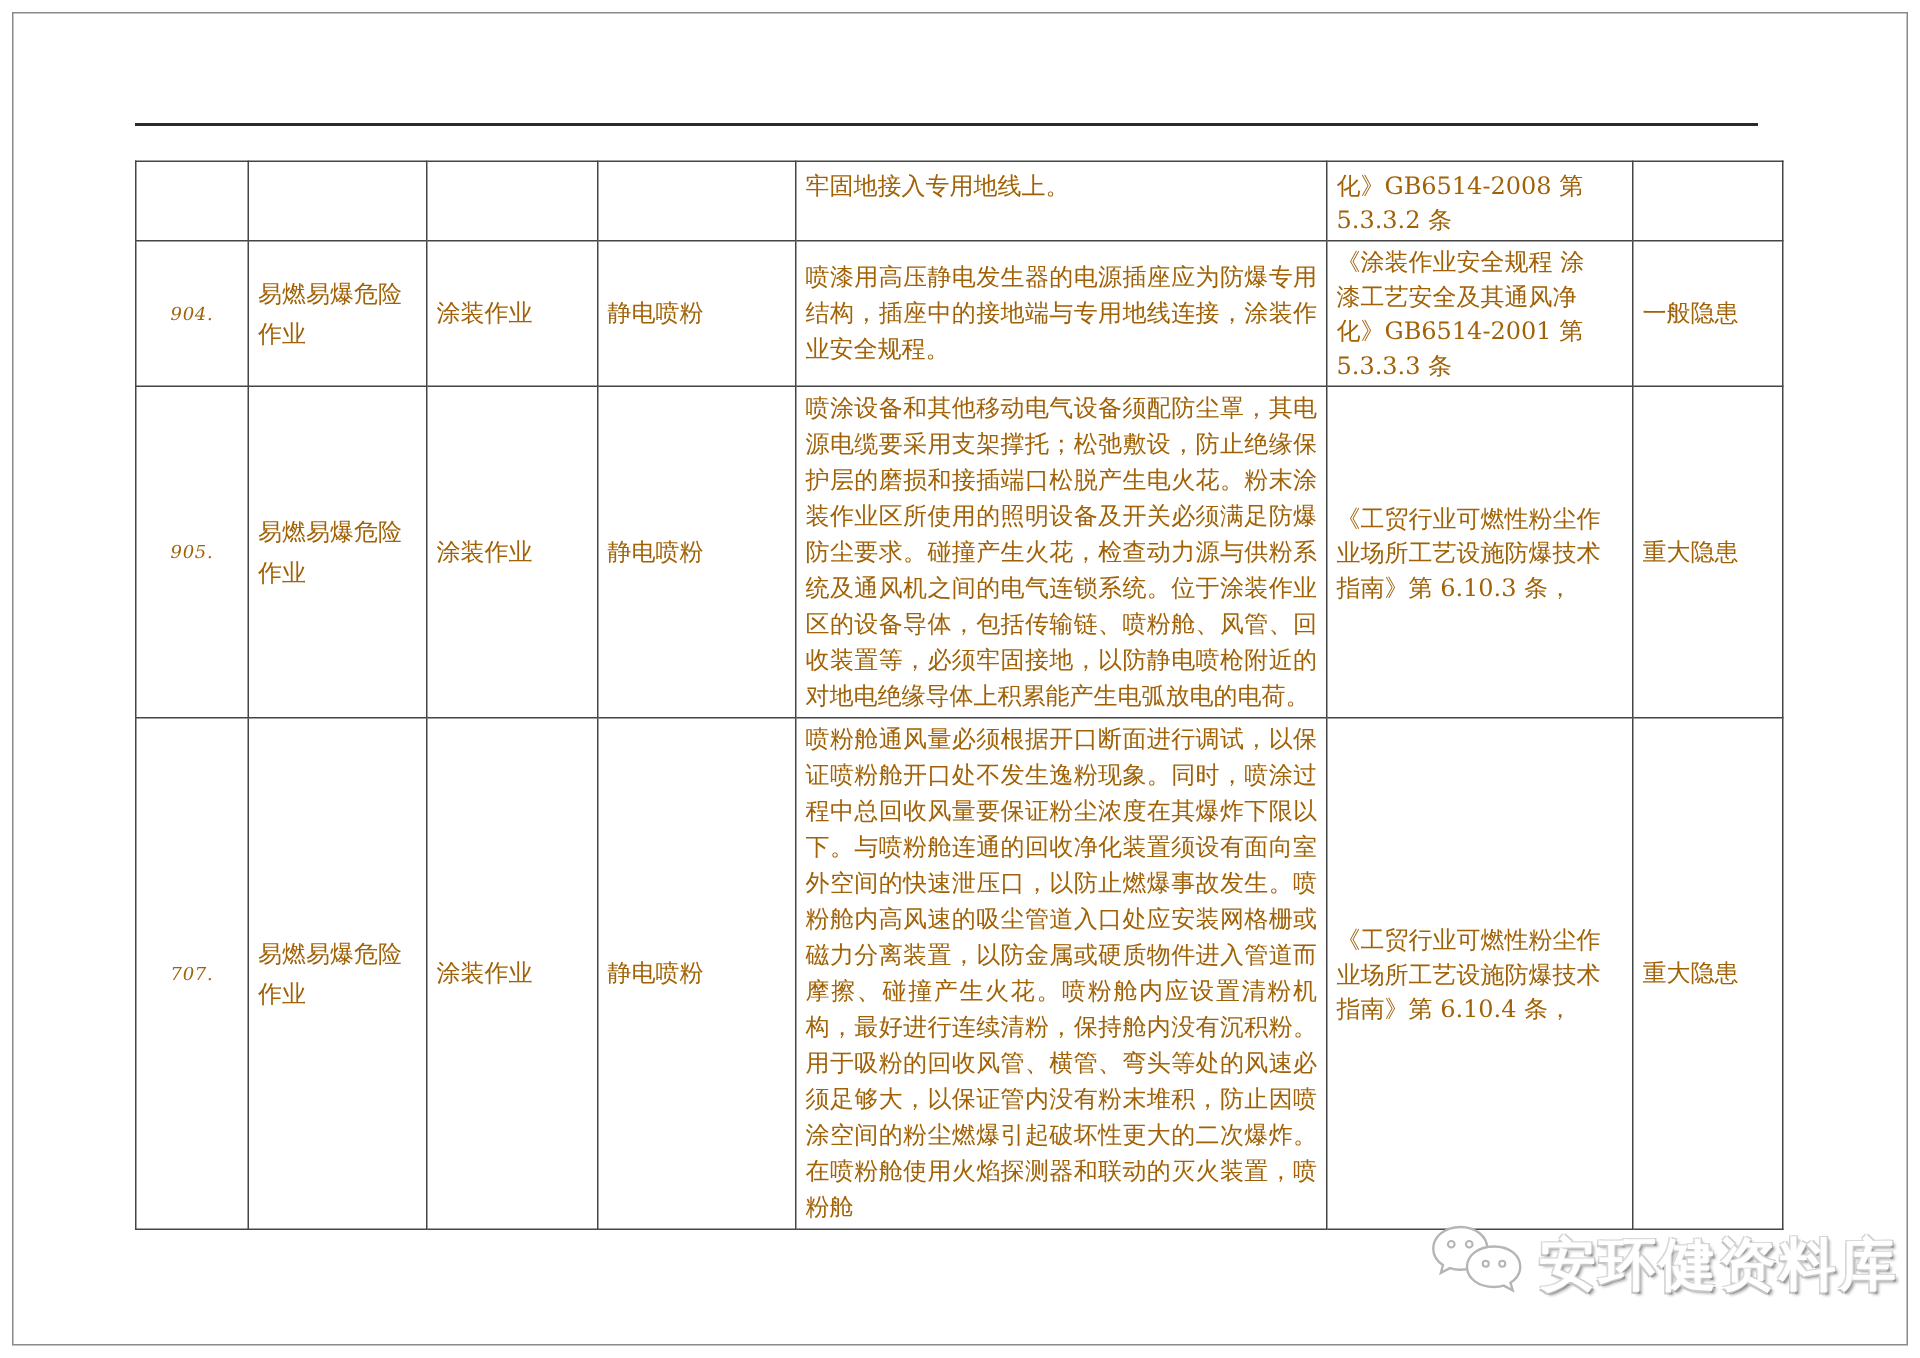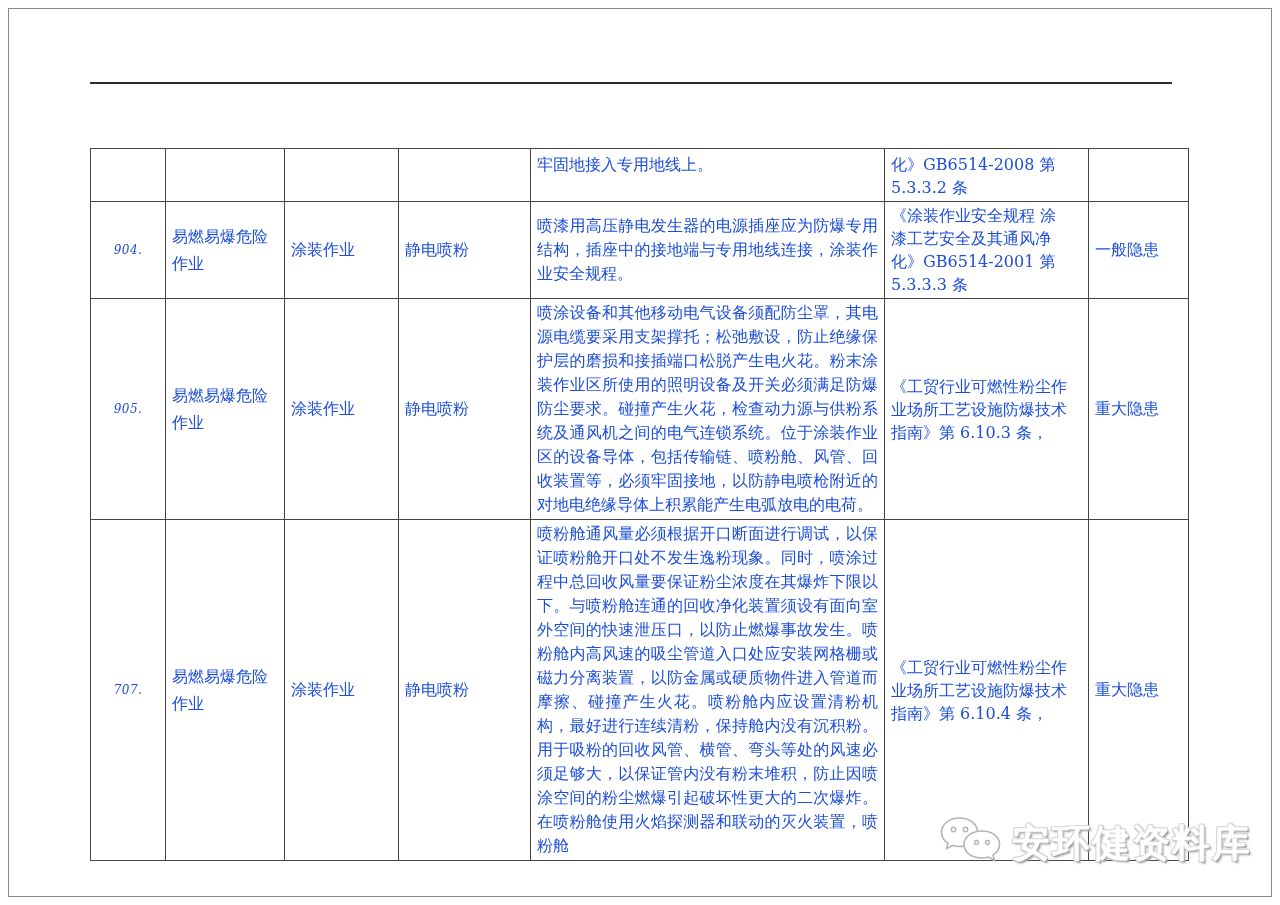--- a/index.html
+++ b/index.html
@@ -12,21 +12,21 @@
     position:absolute;left:8px;top:8px;right:8px;bottom:8px;
     border:1px solid #8a8a8a;pointer-events:none;
   }
   .top-rule{
     position:absolute;left:90px;top:82px;width:1082px;height:2px;
     background:#2b2b2b;
   }
   table.doc{
     position:absolute;left:90px;top:107px;
     border-collapse:collapse;table-layout:fixed;
-    font-size:16px;color:#1d4ed8;margin-top:41px;
+    font-size:16px;color:#a16207;
   }
   table.doc td{
     border:1px solid #454545;
     vertical-align:middle;
     padding:2px 6px;
     overflow:hidden;
   }
   td.c-no{text-align:center;font-size:12px;letter-spacing:.5px;font-style:italic;}
   td.c-cat{padding-left:9px;line-height:27px;}
   td.c-job{padding-left:12px;font-family:Liberation Mono, monospace;}
@@ -37,21 +37,21 @@
   }
   td.c-ref{
     line-height:23px;padding-left:8px;padding-right:4px;
     white-space:pre-line;
   }
   td.c-level{}
   tr.partial td{vertical-align:top;}
   tr.partial td.c-desc,tr.partial td.c-ref{padding-top:4px;}
 
   .watermark{
-    position:absolute;right:28px;bottom:34px;
+    position:absolute;right:14px;bottom:34px;
     display:flex;align-items:center;gap:10px;
     user-select:none;
   }
   .wm-text{
     font-size:38px;font-weight:bold;letter-spacing:2px;
     color:#ffffff;
     text-shadow:
       -1px -1px 0 #d9d9d9,
        1px -1px 0 #cfcfcf,
       -1px  1px 0 #c7c7c7,

